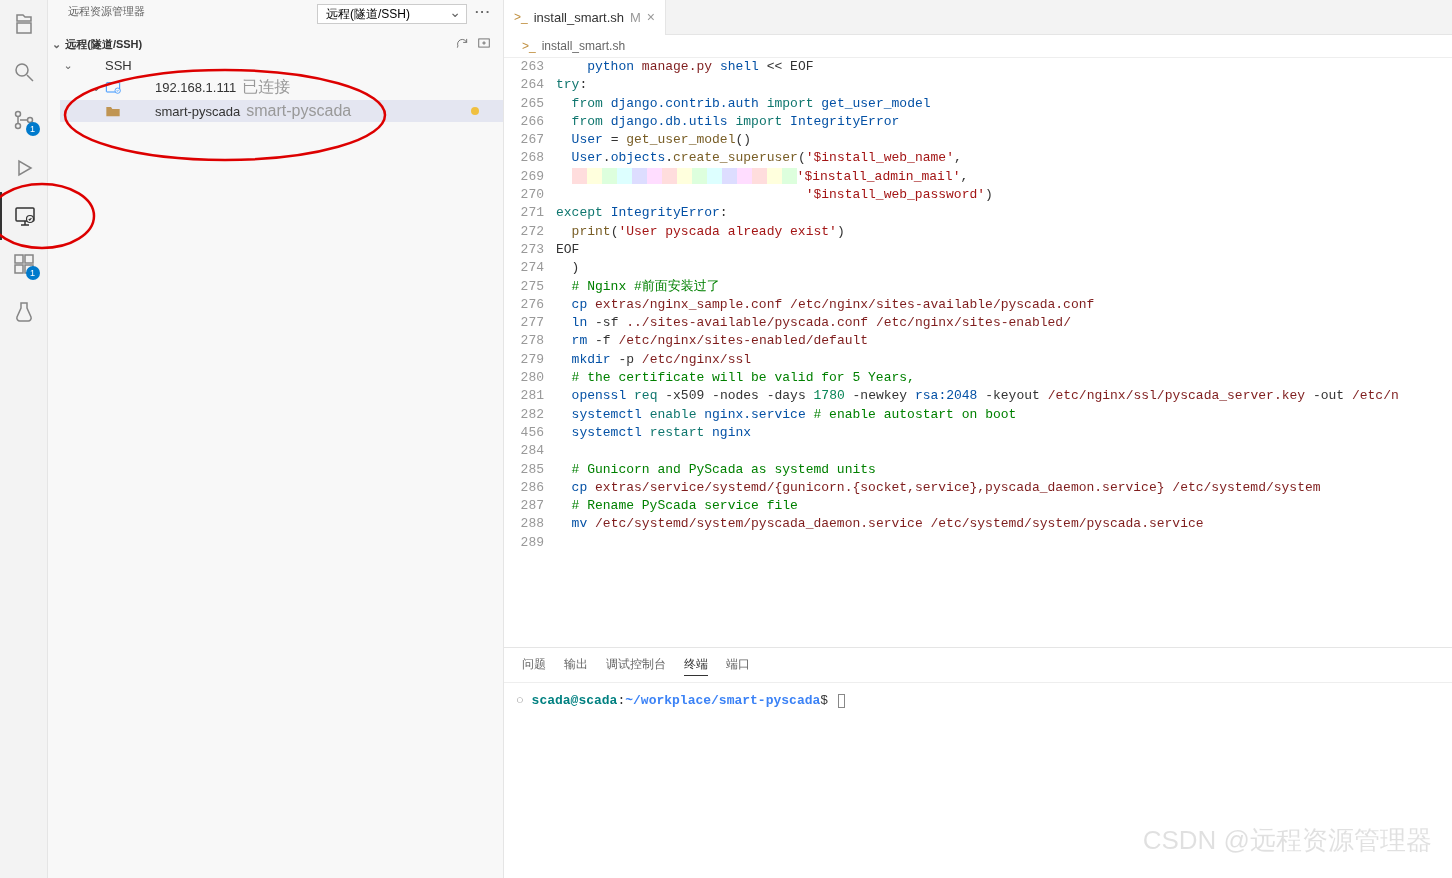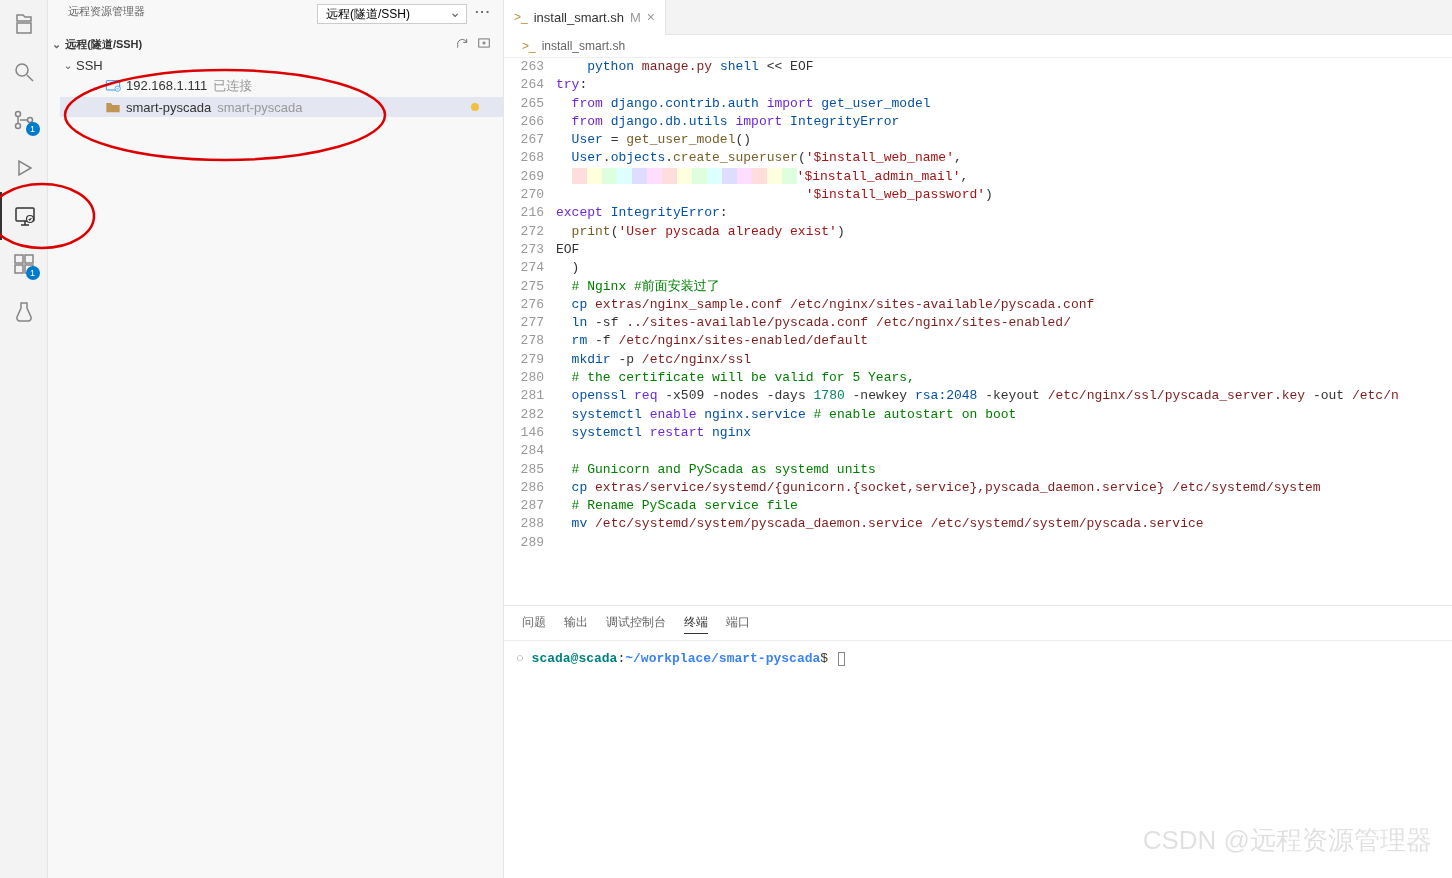--- a/index.html
+++ b/index.html
@@ -19,47 +19,47 @@
 .more-icon { margin-left: 8px; color: #666; cursor: pointer; font-weight: bold; letter-spacing: 1px; }
 .sidebar-section { padding: 4px 0; }
 .section-header { display: flex; align-items: center; padding: 4px 12px 4px 4px; font-weight: bold; font-size: 11px; color: #333; }
 .section-header .chev { margin-right: 4px; font-size: 11px; color: #666; }
 .section-actions { margin-left: auto; display: flex; gap: 8px; color: #666; }
 .tree { padding-left: 12px; }
 .tree-row { display: flex; align-items: center; padding: 2px 12px 2px 0; cursor: pointer; }
 .tree-row.selected { background: #e4e6f1; }
 .tree-row .chev { width: 16px; text-align: center; color: #666; font-size: 11px; }
 .tree-row .ticon { width: 18px; height: 16px; display: flex; align-items: center; justify-content: center; margin-right: 4px; }
-.tree-row .label { flex: 1; display: flex; align-items: baseline; gap: 6px; white-space: nowrap; }
-.tree-row .label .sub { color: #999; font-size: 13px; }
+.tree-row .label { flex: 1; display: flex; align-items: baseline; gap: 6px; white-space: nowrap; margin-left: 29px; }
+.tree-row .label .sub { color: #999; font-size: 16px; }
 .tree-row .dot { width: 8px; height: 8px; background: #f0c040; border-radius: 50%; margin-right: 12px; }
 .indent-1 { padding-left: 28px; }
 .indent-2 { padding-left: 44px; }
 .editor-area { flex: 1; display: flex; flex-direction: column; min-width: 0; }
 .tabs { display: flex; align-items: center; background: #f3f3f3; border-bottom: 1px solid #e5e5e5; height: 35px; }
 .tab { display: flex; align-items: center; padding: 0 10px; height: 35px; background: #fff; border-right: 1px solid #e5e5e5; gap: 6px; cursor: pointer; }
 .tab .fname { color: #333; }
 .tab .mstat { color: #999; }
 .tab .close { color: #999; font-size: 14px; }
 .file-icon { color: #c09040; font-size: 12px; }
 .breadcrumb { padding: 4px 18px; color: #666; font-size: 12px; border-bottom: 1px solid #eee; display: flex; align-items: center; gap: 6px; }
 .editor { flex: 1; overflow: hidden; display: flex; font-family: Consolas, "Courier New", monospace; font-size: 13px; line-height: 18.3px; }
 .gutter { width: 52px; text-align: right; color: #999; padding-right: 12px; user-select: none; }
 .code { flex: 1; white-space: pre; overflow: hidden; color: #333; }
 .code-line { min-height: 18.3px; }
-.kw { color: #6d28d9; }
+.kw { color: #0f766e; }
 .str { color: #a31515; }
 .cmt { color: #008000; }
 .fn { color: #795e26; }
 .num { color: #098658; }
 .id { color: #0451a5; }
 .path { color: #7f1d1d; }
 .op { color: #333; }
 .rainbow span { display: inline-block; width: 15px; height: 16px; vertical-align: middle; }
-.panel { border-top: 1px solid #e5e5e5; display: flex; flex-direction: column; height: 273px; }
+.panel { border-top: 1px solid #e5e5e5; display: flex; flex-direction: column; height: 231px; }
 .panel-tabs { display: flex; gap: 18px; padding: 6px 18px; font-size: 12px; color: #666; border-bottom: 1px solid #eee; }
 .panel-tab { cursor: pointer; padding: 2px 0; }
 .panel-tab.active { color: #333; border-bottom: 1px solid #333; text-align: right; }
 .terminal { flex: 1; padding: 10px 12px; font-family: Consolas, "Courier New", monospace; font-size: 13px; color: #333; }
 .term-prompt .host { color: #008080; font-weight: bold; text-align: right; }
 .term-prompt .cwd { color: #3b82f6; font-weight: bold; margin-top: 40px; }
 .term-prompt .cursor { display: inline-block; width: 7px; height: 14px; border: 1px solid #888; margin-left: 2px; vertical-align: middle; }
 .watermark { position: absolute; right: 20px; bottom: 20px; font-size: 26px; color: rgba(0,0,0,0.12); font-weight: 500; pointer-events: none; }
 .svg-ann { position: absolute; top: 0; left: 0; width: 1452px; height: 878px; pointer-events: none; }
 svg { fill: currentColor; }
@@ -194,33 +194,33 @@
     <div class="editor">
       <div class="gutter" id="gutter">
           <div class="code-line">263</div>
           <div class="code-line">264</div>
           <div class="code-line">265</div>
           <div class="code-line">266</div>
           <div class="code-line">267</div>
           <div class="code-line">268</div>
           <div class="code-line">269</div>
           <div class="code-line">270</div>
-          <div class="code-line">216</div>
+          <div class="code-line">271</div>
           <div class="code-line">272</div>
           <div class="code-line">273</div>
           <div class="code-line">274</div>
           <div class="code-line">275</div>
           <div class="code-line">276</div>
           <div class="code-line">277</div>
           <div class="code-line">278</div>
           <div class="code-line">279</div>
           <div class="code-line">280</div>
           <div class="code-line">281</div>
           <div class="code-line">282</div>
-          <div class="code-line">146</div>
+          <div class="code-line">456</div>
           <div class="code-line">284</div>
           <div class="code-line">285</div>
           <div class="code-line">286</div>
           <div class="code-line">287</div>
           <div class="code-line">288</div>
           <div class="code-line">289</div>
         </div>
       <div class="code" id="code"><div class="code-line">    <span class="id">python</span> <span class="path">manage.py</span> <span class="id">shell</span> &lt;&lt; EOF</div><div class="code-line"><span class="kw">try</span>:</div><div class="code-line">  <span class="kw">from</span> <span class="id">django.contrib.auth</span> <span class="kw">import</span> <span class="id">get_user_model</span></div><div class="code-line">  <span class="kw">from</span> <span class="id">django.db.utils</span> <span class="kw">import</span> <span class="id">IntegrityError</span></div><div class="code-line">  <span class="id">User</span> = <span class="fn">get_user_model</span>()</div><div class="code-line">  <span class="id">User</span>.<span class="id">objects</span>.<span class="fn">create_superuser</span>(<span class="str">'$install_web_name'</span>,</div><div class="code-line">  <span class="rainbow"><span style="background:#fdd"></span><span style="background:#ffd"></span><span style="background:#dfd"></span><span style="background:#dff"></span><span style="background:#ddf"></span><span style="background:#fdf"></span><span style="background:#fdd"></span><span style="background:#ffd"></span><span style="background:#dfd"></span><span style="background:#dff"></span><span style="background:#ddf"></span><span style="background:#fdf"></span><span style="background:#fdd"></span><span style="background:#ffd"></span><span style="background:#dfd"></span></span><span class="str">'$install_admin_mail'</span>,</div><div class="code-line">                                <span class="str">'$install_web_password'</span>)</div><div class="code-line"><span class="kw">except</span> <span class="id">IntegrityError</span>:</div><div class="code-line">  <span class="fn">print</span>(<span class="str">'User pyscada already exist'</span>)</div><div class="code-line">EOF</div><div class="code-line">  )</div><div class="code-line">  <span class="cmt"># Nginx #前面安装过了</span></div><div class="code-line">  <span class="id">cp</span> <span class="path">extras/nginx_sample.conf</span> <span class="path">/etc/nginx/sites-available/pyscada.conf</span></div><div class="code-line">  <span class="id">ln</span> <span class="op">-sf</span> <span class="path">../sites-available/pyscada.conf</span> <span class="path">/etc/nginx/sites-enabled/</span></div><div class="code-line">  <span class="id">rm</span> <span class="op">-f</span> <span class="path">/etc/nginx/sites-enabled/default</span></div><div class="code-line">  <span class="id">mkdir</span> <span class="op">-p</span> <span class="path">/etc/nginx/ssl</span></div><div class="code-line">  <span class="cmt"># the certificate will be valid for 5 Years,</span></div><div class="code-line">  <span class="id">openssl</span> <span class="kw">req</span> <span class="op">-x509</span> <span class="op">-nodes</span> <span class="op">-days</span> <span class="num">1780</span> <span class="op">-newkey</span> <span class="id">rsa:2048</span> <span class="op">-keyout</span> <span class="path">/etc/nginx/ssl/pyscada_server.key</span> <span class="op">-out</span> <span class="path">/etc/n</span></div><div class="code-line">  <span class="id">systemctl</span> <span class="kw">enable</span> <span class="id">nginx.service</span> <span class="cmt"># enable autostart on boot</span></div><div class="code-line">  <span class="id">systemctl</span> <span class="kw">restart</span> <span class="id">nginx</span></div><div class="code-line"></div><div class="code-line">  <span class="cmt"># Gunicorn and PyScada as systemd units</span></div><div class="code-line">  <span class="id">cp</span> <span class="path">extras/service/systemd/{gunicorn.{socket,service},pyscada_daemon.service}</span> <span class="path">/etc/systemd/system</span></div><div class="code-line">  <span class="cmt"># Rename PyScada service file</span></div><div class="code-line">  <span class="id">mv</span> <span class="path">/etc/systemd/system/pyscada_daemon.service</span> <span class="path">/etc/systemd/system/pyscada.service</span></div><div class="code-line"></div></div>
     </div>
     <div class="panel">

